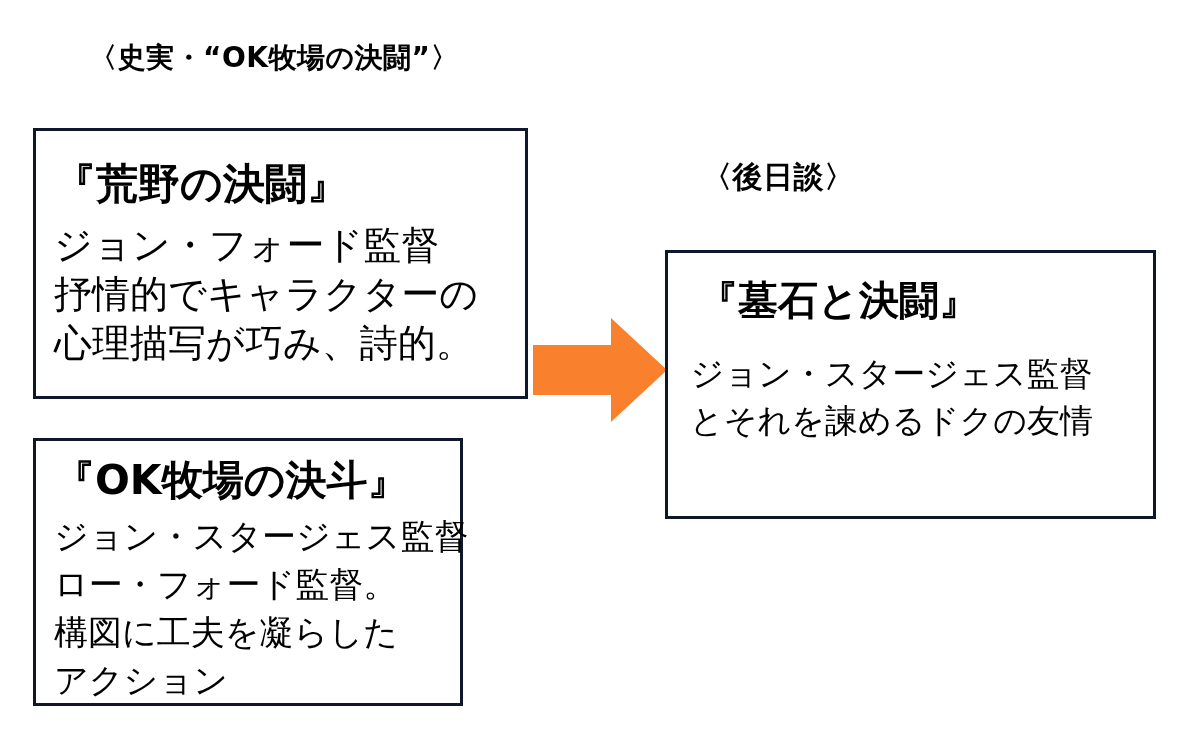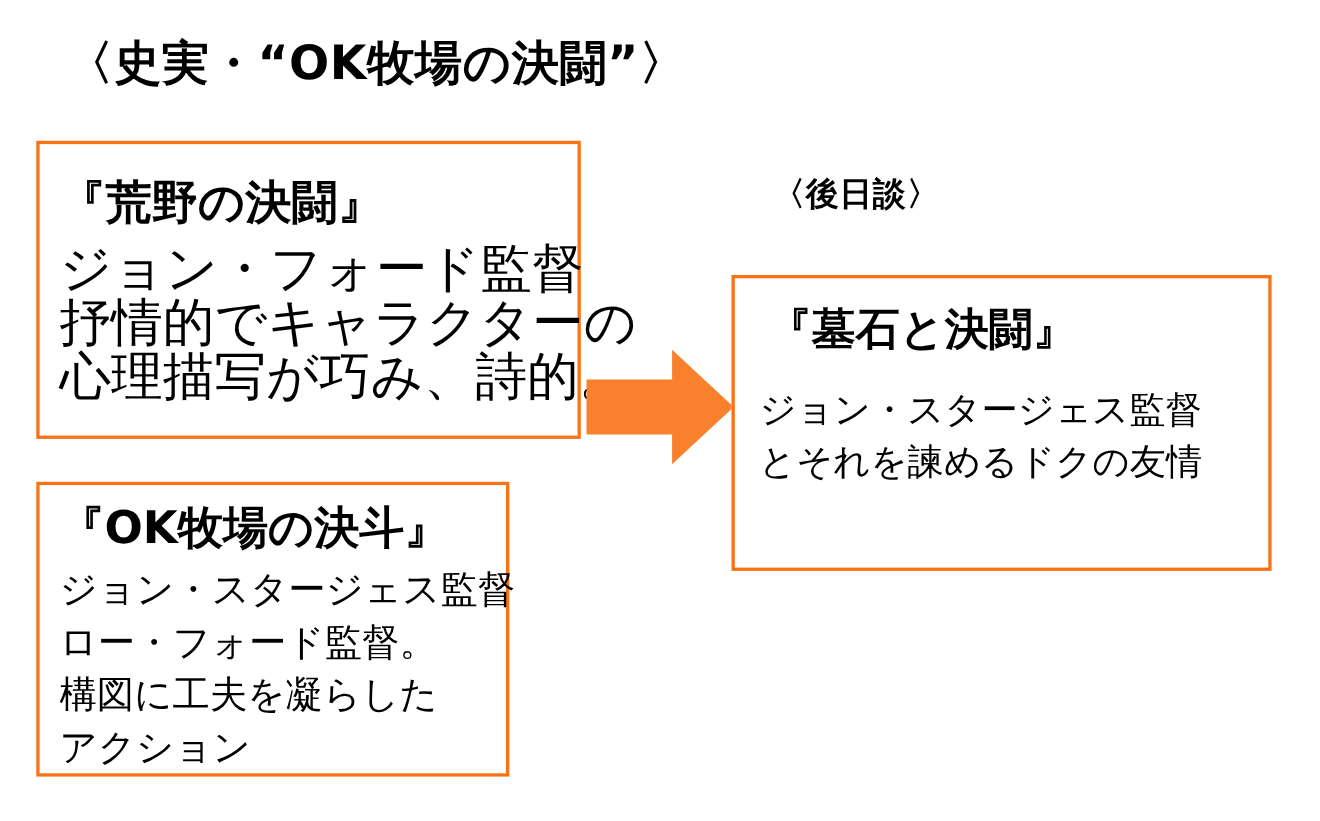--- a/index.html
+++ b/index.html
@@ -23,37 +23,37 @@
   
   .caption {
     position: absolute;
     font-family: "DejaVu Sans", "Liberation Sans", sans-serif;
     font-weight: 700;
     color: #000000;
     white-space: nowrap;
     letter-spacing: 0.5px;
   }
   #caption-history {
-    left: 60px;
+    left: 89px;
     top: 38px;
-    font-size: 43px;
+    font-size: 28px;
     line-height: 40px;
   }
   #caption-sequel {
     left: 702px;
     top: 158px;
     font-size: 30px;
     line-height: 38px;
   }
 
   
   .box {
     position: absolute;
     box-sizing: border-box;
-    border: 3px solid #f97316;
+    border: 3px solid #0f172a;
     background: #ffffff;
   }
   #box-my-darling-clementine {
     left: 33px;
     top: 128px;
     width: 495px;
     height: 271px;
   }
   #box-gunfight-ok-corral {
     left: 33px;
@@ -110,21 +110,21 @@
     position: absolute;
     font-family: "Liberation Serif", "DejaVu Serif", serif;
     color: #000000;
   }
   .box-desc .line {
     white-space: nowrap;
   }
   #desc-my-darling-clementine {
     left: 18px;
     top: 90px;
-    font-size: 47px;
+    font-size: 38px;
     line-height: 49px;
   }
   #desc-gunfight-ok-corral {
     left: 18px;
     top: 72px;
     font-size: 34px;
     line-height: 48px;
   }
   #desc-hour-of-the-gun {
     left: 22px;

